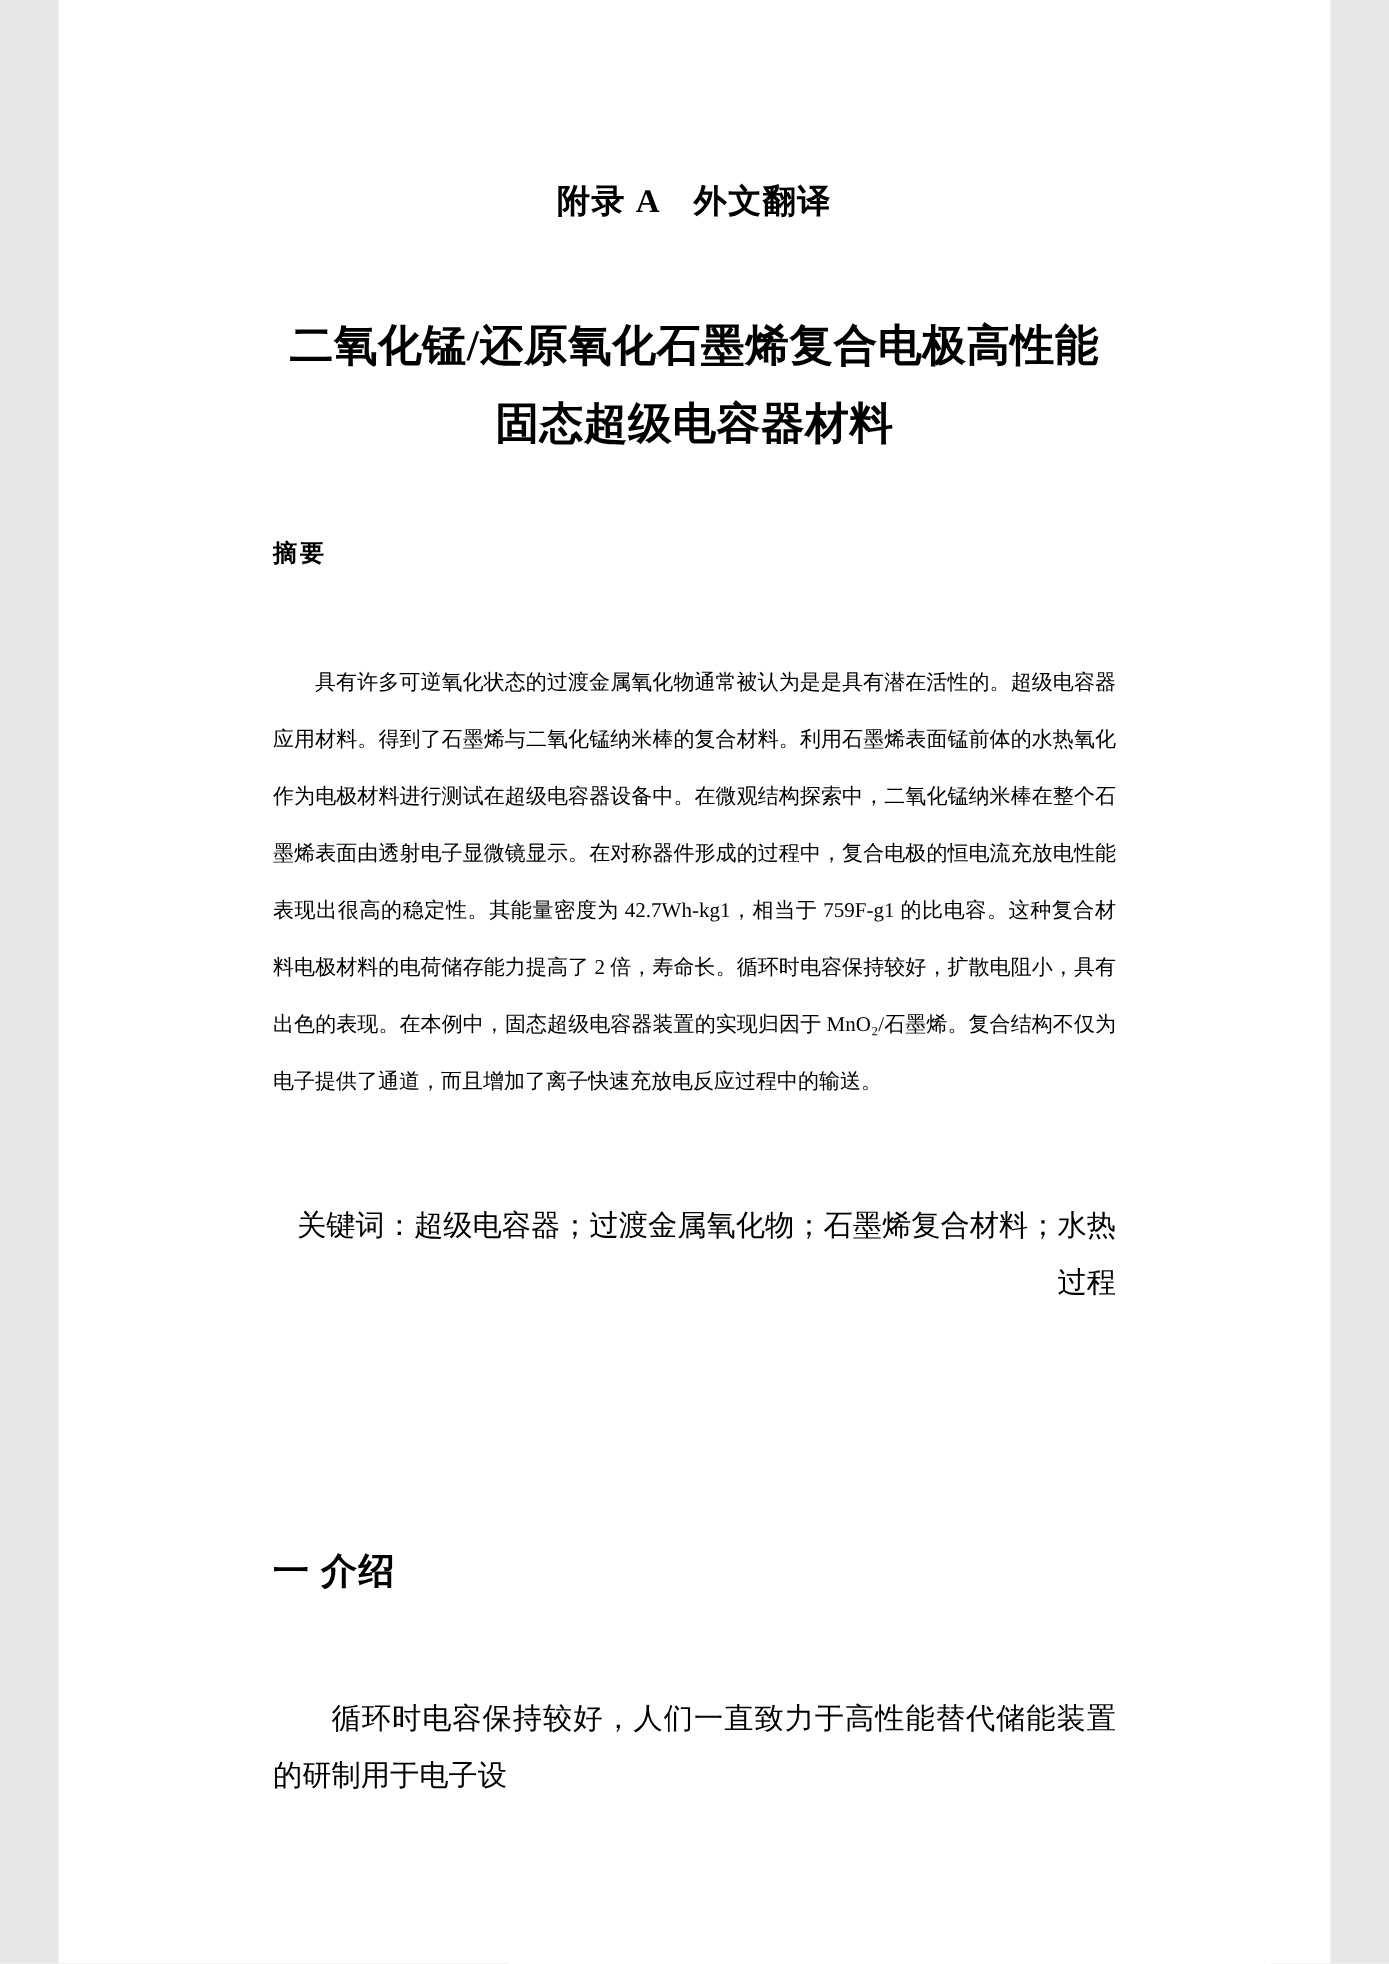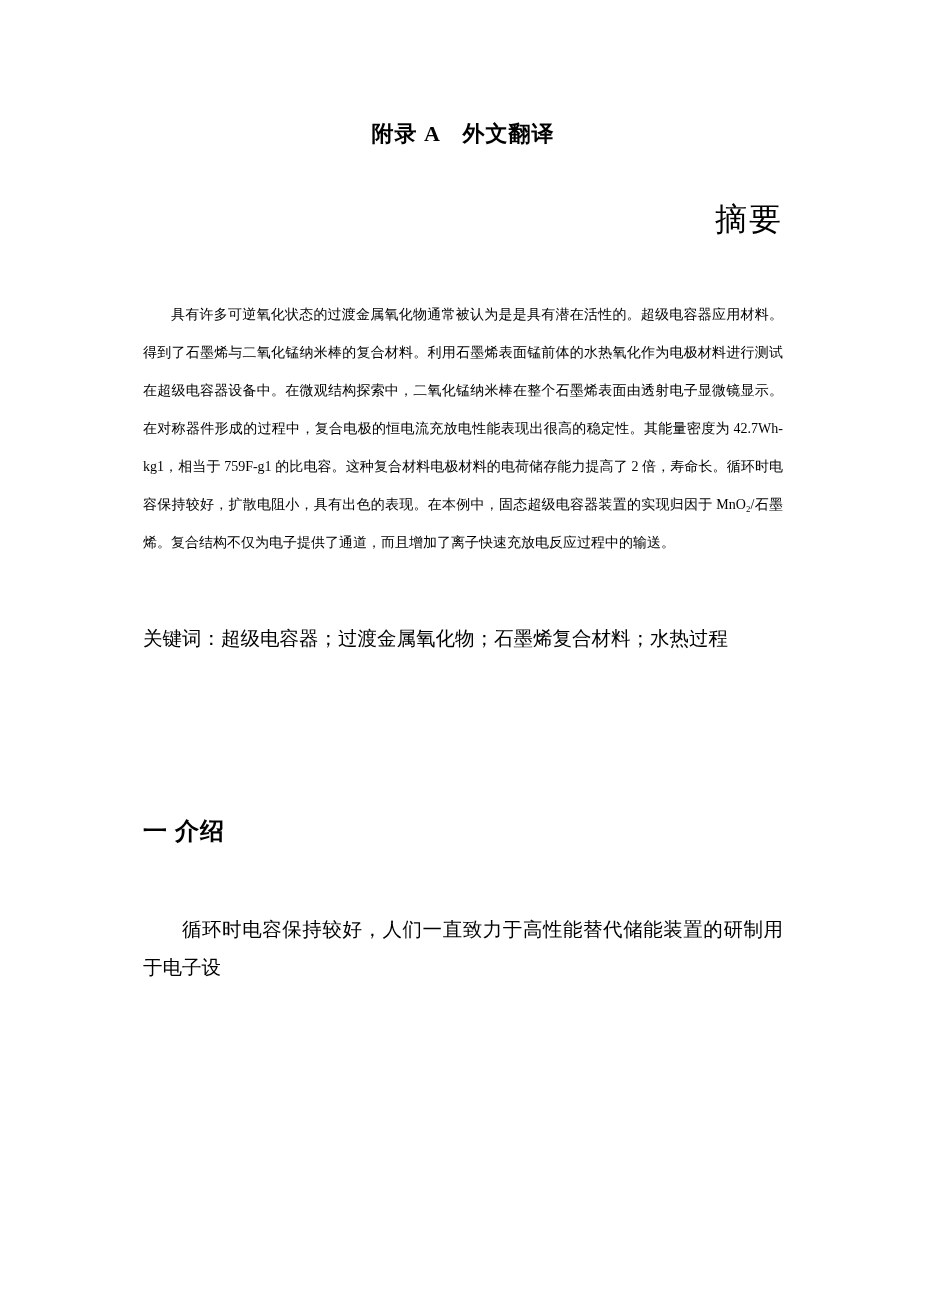--- a/index.html
+++ b/index.html
@@ -3,21 +3,21 @@
 <meta charset="utf-8">
 <style>
   * { margin: 0; padding: 0; box-sizing: border-box; }
   html, body { background: #e8e8e8; }
   body {
     font-family: "Liberation Serif", "DejaVu Serif", serif;
     -webkit-font-smoothing: antialiased;
   }
   .page {
     position: relative;
-    width: 926px;
+    width: 848px;
     height: 1309px;
     margin: 0 auto;
     background: #ffffff;
     color: #000000;
     padding: 0 143px;
     overflow: hidden;
   }
   .appendix-heading {
     padding-top: 120px;
     text-align: center;
@@ -29,40 +29,40 @@
   .paper-title {
     margin-top: 56px;
     text-align: center;
     font-size: 29px;
     font-weight: bold;
     line-height: 1.82;
     letter-spacing: 0.5px;
   }
   .abstract-heading {
     margin-top: 50px;
-    text-align: right;
-    font-size: 32px;
-    font-weight: normal;
+    text-align: left;
+    font-size: 16px;
+    font-weight: bold;
     line-height: 1.3;
     letter-spacing: 2px;
   }
   .body-para {
     margin-top: 56px;
     font-size: 14px;
     line-height: 38px;
     text-align: justify;
     text-align-last: left;
     text-indent: 2em;
   }
   .keywords-line {
     margin-top: 58px;
     font-size: 19.5px;
     line-height: 38px;
     text-indent: 0;
-    text-align: left;
+    text-align: right;
   }
   .section-heading {
     margin-top: 158px;
     font-size: 24px;
     font-weight: bold;
     line-height: 1.3;
     letter-spacing: 1px;
   }
   .intro-para {
     margin-top: 64px;
@@ -73,20 +73,21 @@
     text-indent: 2em;
   }
 </style>
 </head>
 <body>
 
 <div class="page">
 
   <div class="appendix-heading">附录 A　外文翻译</div>
 
+  <h1 class="paper-title">二氧化锰/还原氧化石墨烯复合电极高性能固态超级电容器材料</h1>
 
   <div class="abstract-heading">摘要</div>
 
   <p class="body-para">具有许多可逆氧化状态的过渡金属氧化物通常被认为是是具有潜在活性的。超级电容器应用材料。得到了石墨烯与二氧化锰纳米棒的复合材料。利用石墨烯表面锰前体的水热氧化作为电极材料进行测试在超级电容器设备中。在微观结构探索中，二氧化锰纳米棒在整个石墨烯表面由透射电子显微镜显示。在对称器件形成的过程中，复合电极的恒电流充放电性能表现出很高的稳定性。其能量密度为 42.7Wh-kg1，相当于 759F-g1 的比电容。这种复合材料电极材料的电荷储存能力提高了 2 倍，寿命长。循环时电容保持较好，扩散电阻小，具有出色的表现。在本例中，固态超级电容器装置的实现归因于 MnO₂/石墨烯。复合结构不仅为电子提供了通道，而且增加了离子快速充放电反应过程中的输送。</p>
 
   <p class="keywords-line">关键词：超级电容器；过渡金属氧化物；石墨烯复合材料；水热过程</p>
 
   <div class="section-heading">一  介绍</div>
 
   <p class="intro-para">循环时电容保持较好，人们一直致力于高性能替代储能装置的研制用于电子设</p>

